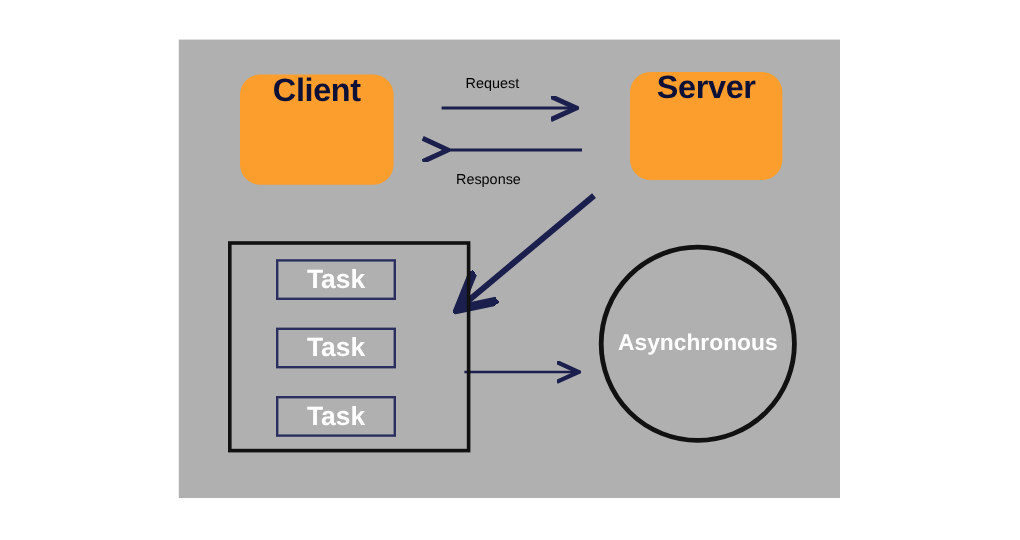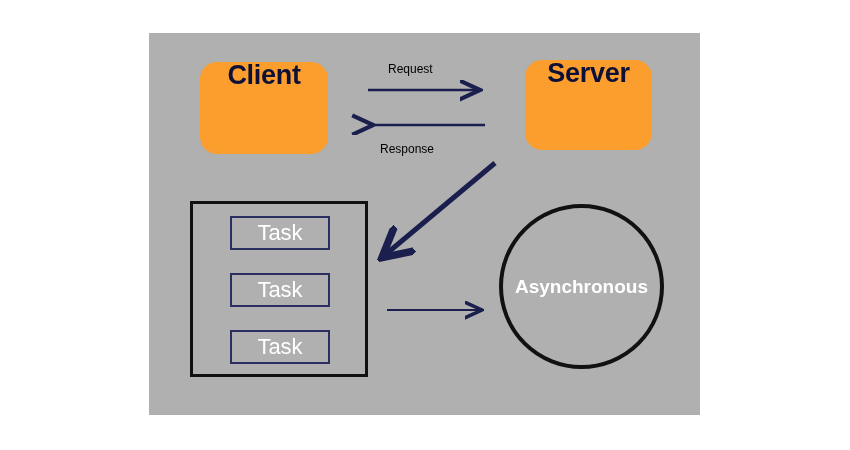--- a/index.html
+++ b/index.html
@@ -80,24 +80,25 @@
   #caption-response {
     left: 231px;
     top: 110px;
   }
 
   
   #task-queue {
     position: absolute;
     left: 41px;
     top: 168px;
-    width: 178px;
+    width: 202px;
     height: 176px;
     border: 3px solid #111111;
     box-sizing: border-box;
+    font-weight: bold;
   }
   .task-item {
     position: absolute;
     left: 37px;
     width: 100px;
     height: 34px;
     border: 2px solid #2a2f60;
     box-sizing: border-box;
     display: flex;
     align-items: center;

